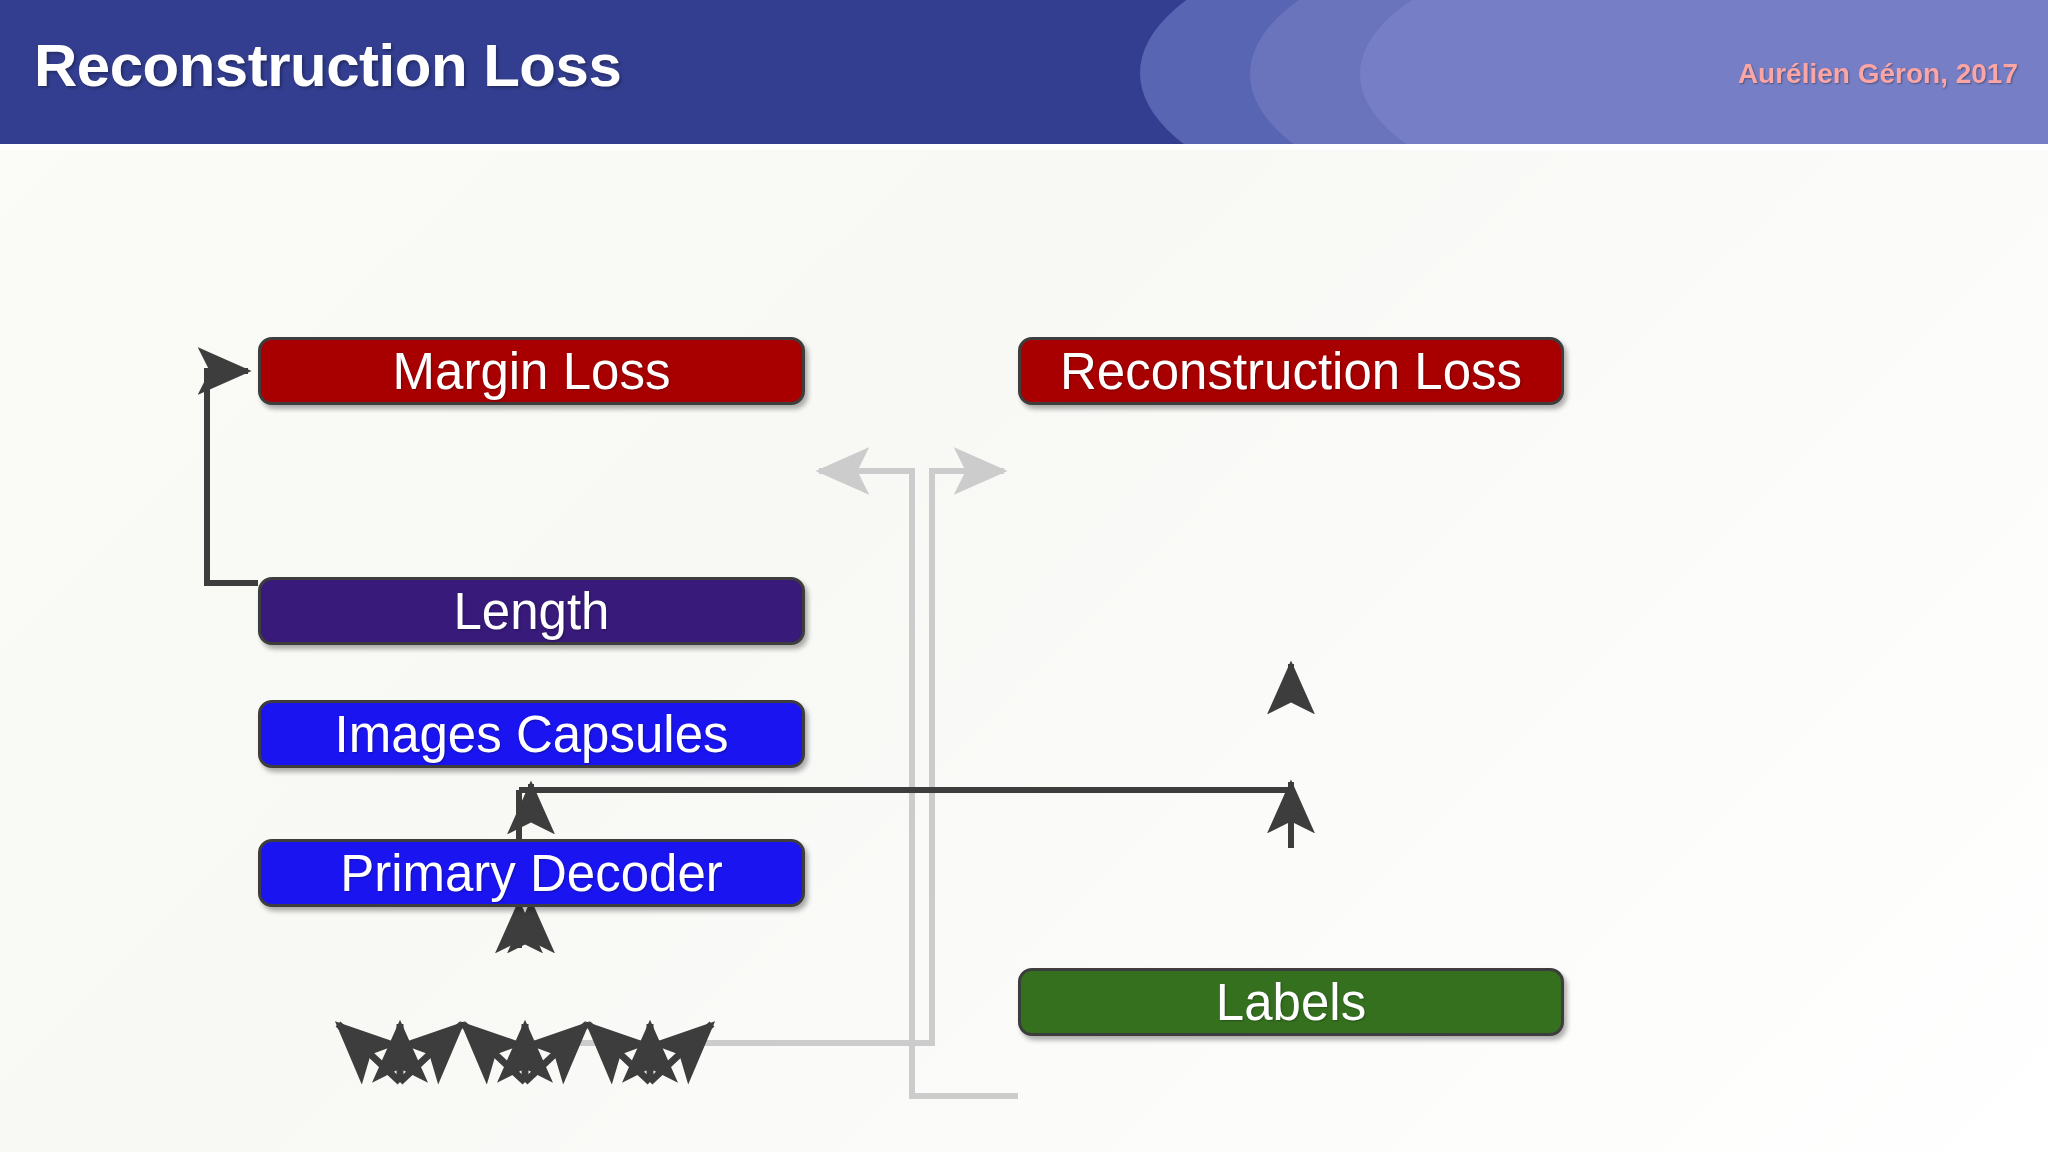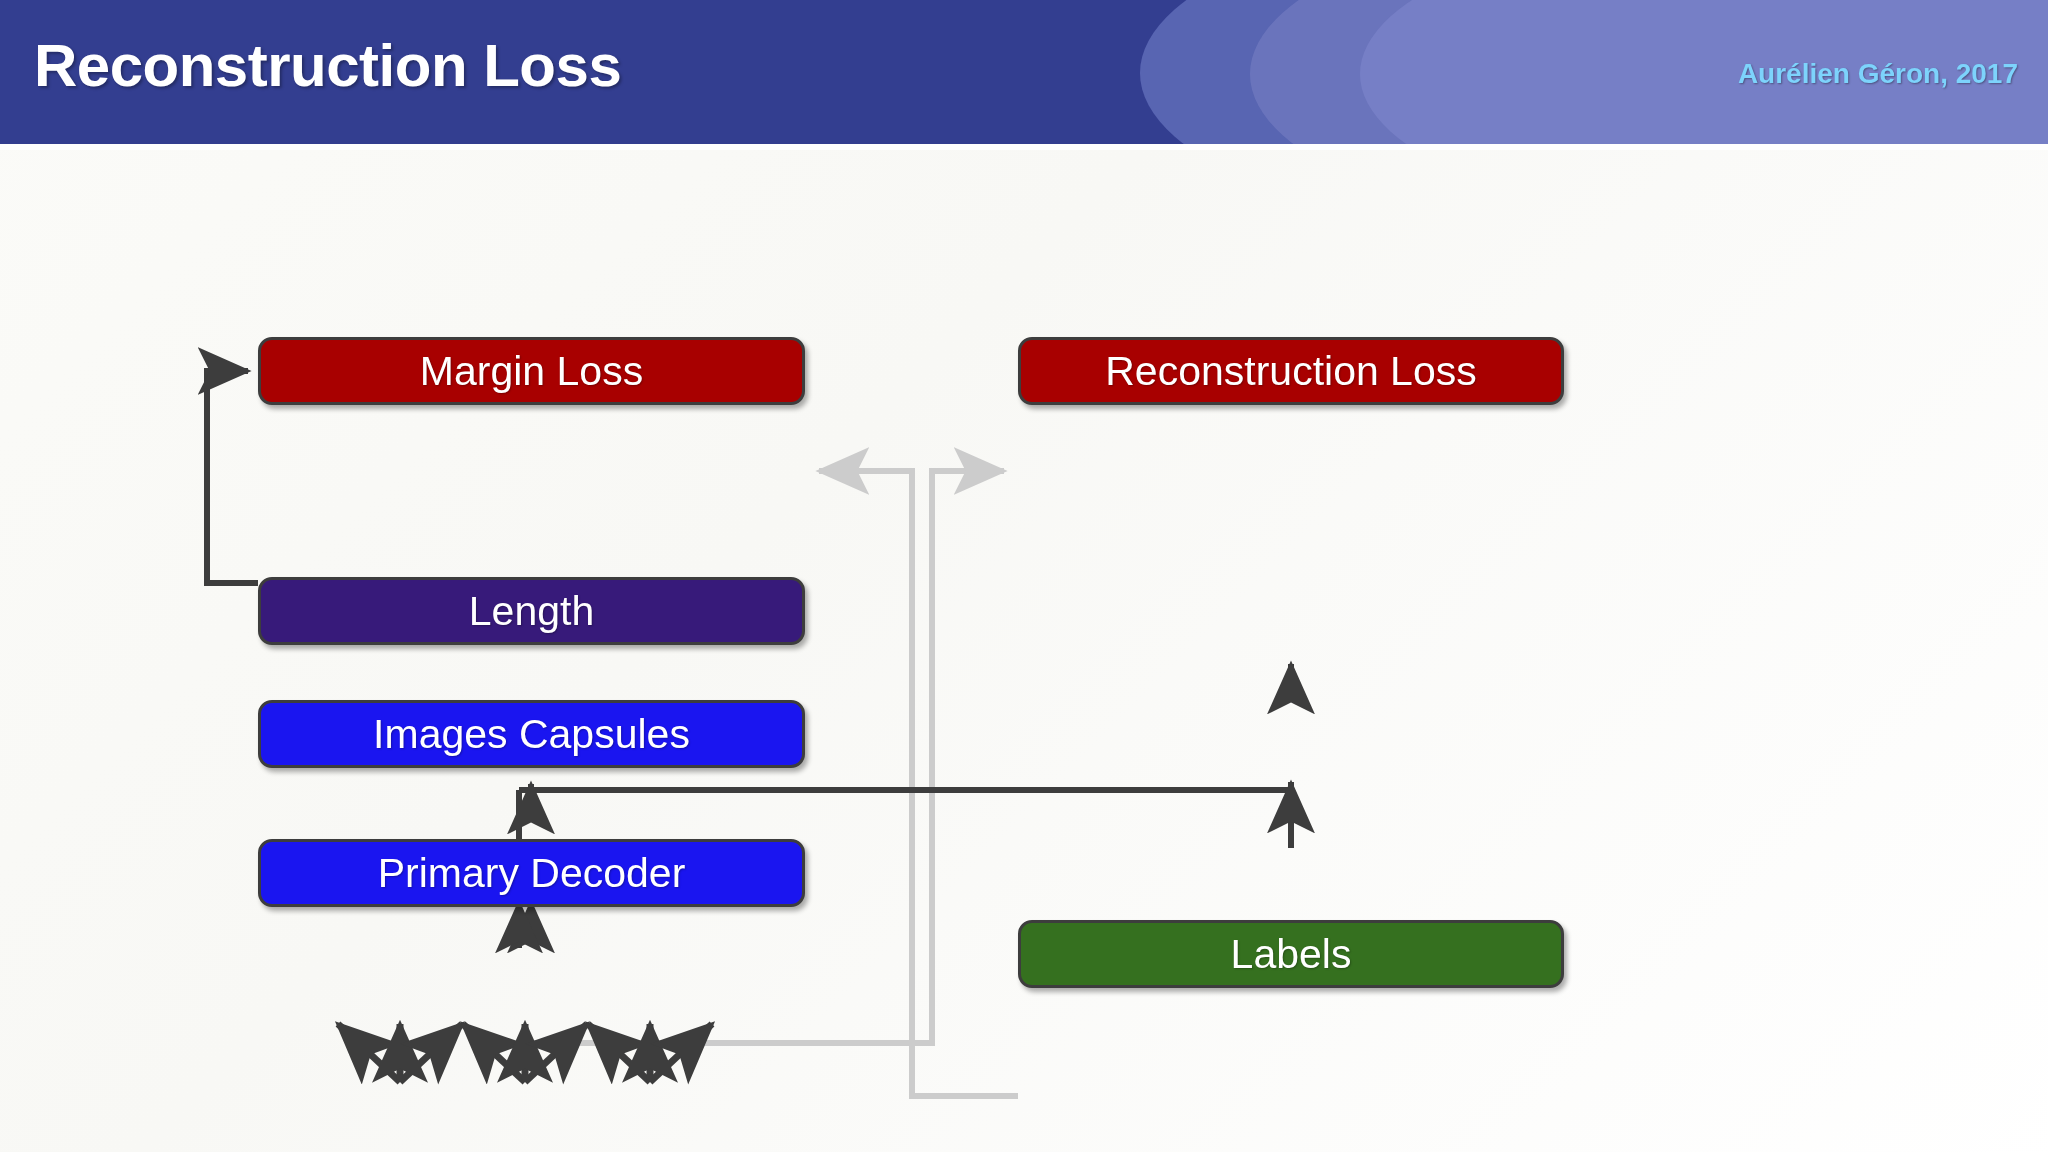--- a/index.html
+++ b/index.html
@@ -16,31 +16,31 @@
   #header{position:absolute;left:0;top:0;width:2048px;height:148px;
     background:#333e90;overflow:hidden;}
   #header .swoosh{position:absolute;border-radius:50%;}
   #header .sw1{width:900px;height:330px;left:1140px;top:-92px;background:#5b67b4;opacity:.95;}
   #header .sw2{width:860px;height:320px;left:1250px;top:-86px;background:#6b75bd;opacity:.95;}
   #header .sw3{width:800px;height:300px;left:1360px;top:-76px;background:#7780c6;opacity:.95;}
   #header-strip{position:absolute;left:0;top:144px;width:2048px;height:6px;background:#ffffff;}
   #slide-title{position:absolute;left:34px;top:31px;color:#ffffff;
     font-size:60px;font-weight:bold;letter-spacing:-0.5px;
     text-shadow:2px 2px 3px rgba(0,0,0,.30);white-space:nowrap;}
-  #attribution{position:absolute;right:30px;top:58px;color:#7dd3fc;
+  #attribution{position:absolute;right:30px;top:58px;color:#fca5a5;
     font-size:28px;font-weight:bold;
     text-shadow:1px 1px 2px rgba(0,0,0,.35);white-space:nowrap;}
 
   
   #diagram{position:absolute;left:0;top:148px;width:2048px;height:1004px;}
   #edges{position:absolute;left:0;top:0;width:2048px;height:1004px;}
 
   .node{position:absolute;border:3px solid #3d3d3d;border-radius:14px;
     box-sizing:border-box;display:flex;align-items:center;justify-content:center;
-    color:#ffffff;font-size:41px;line-height:1;
+    color:#ffffff;font-size:51px;line-height:1;
     box-shadow:3px 4px 5px rgba(0,0,0,.32);
     text-shadow:1px 1px 2px rgba(0,0,0,.28);
     white-space:nowrap;z-index:5;}
 </style>
 </head>
 <body>
 
 <div id="slide">
 
   <div id="header">
@@ -123,18 +123,18 @@
     <div class="node" style="left:258px;top:552px;width:547px;height:68px;background:#1a15f0;">
       <span>Images Capsules</span>
     </div>
     <div class="node" style="left:258px;top:691px;width:547px;height:68px;background:#1a15f0;">
       <span>Primary Decoder</span>
     </div>
 
     <div class="node" style="left:1018px;top:189px;width:546px;height:68px;background:#a80000;">
       <span>Reconstruction Loss</span>
     </div>
-    <div class="node" style="left:1018px;top:772px;width:546px;height:68px;background:#35701f;">
+    <div class="node" style="left:1018px;top:820px;width:546px;height:68px;background:#35701f;">
       <span>Labels</span>
     </div>
 
   </div>
 </div>
 
 </body></html>

